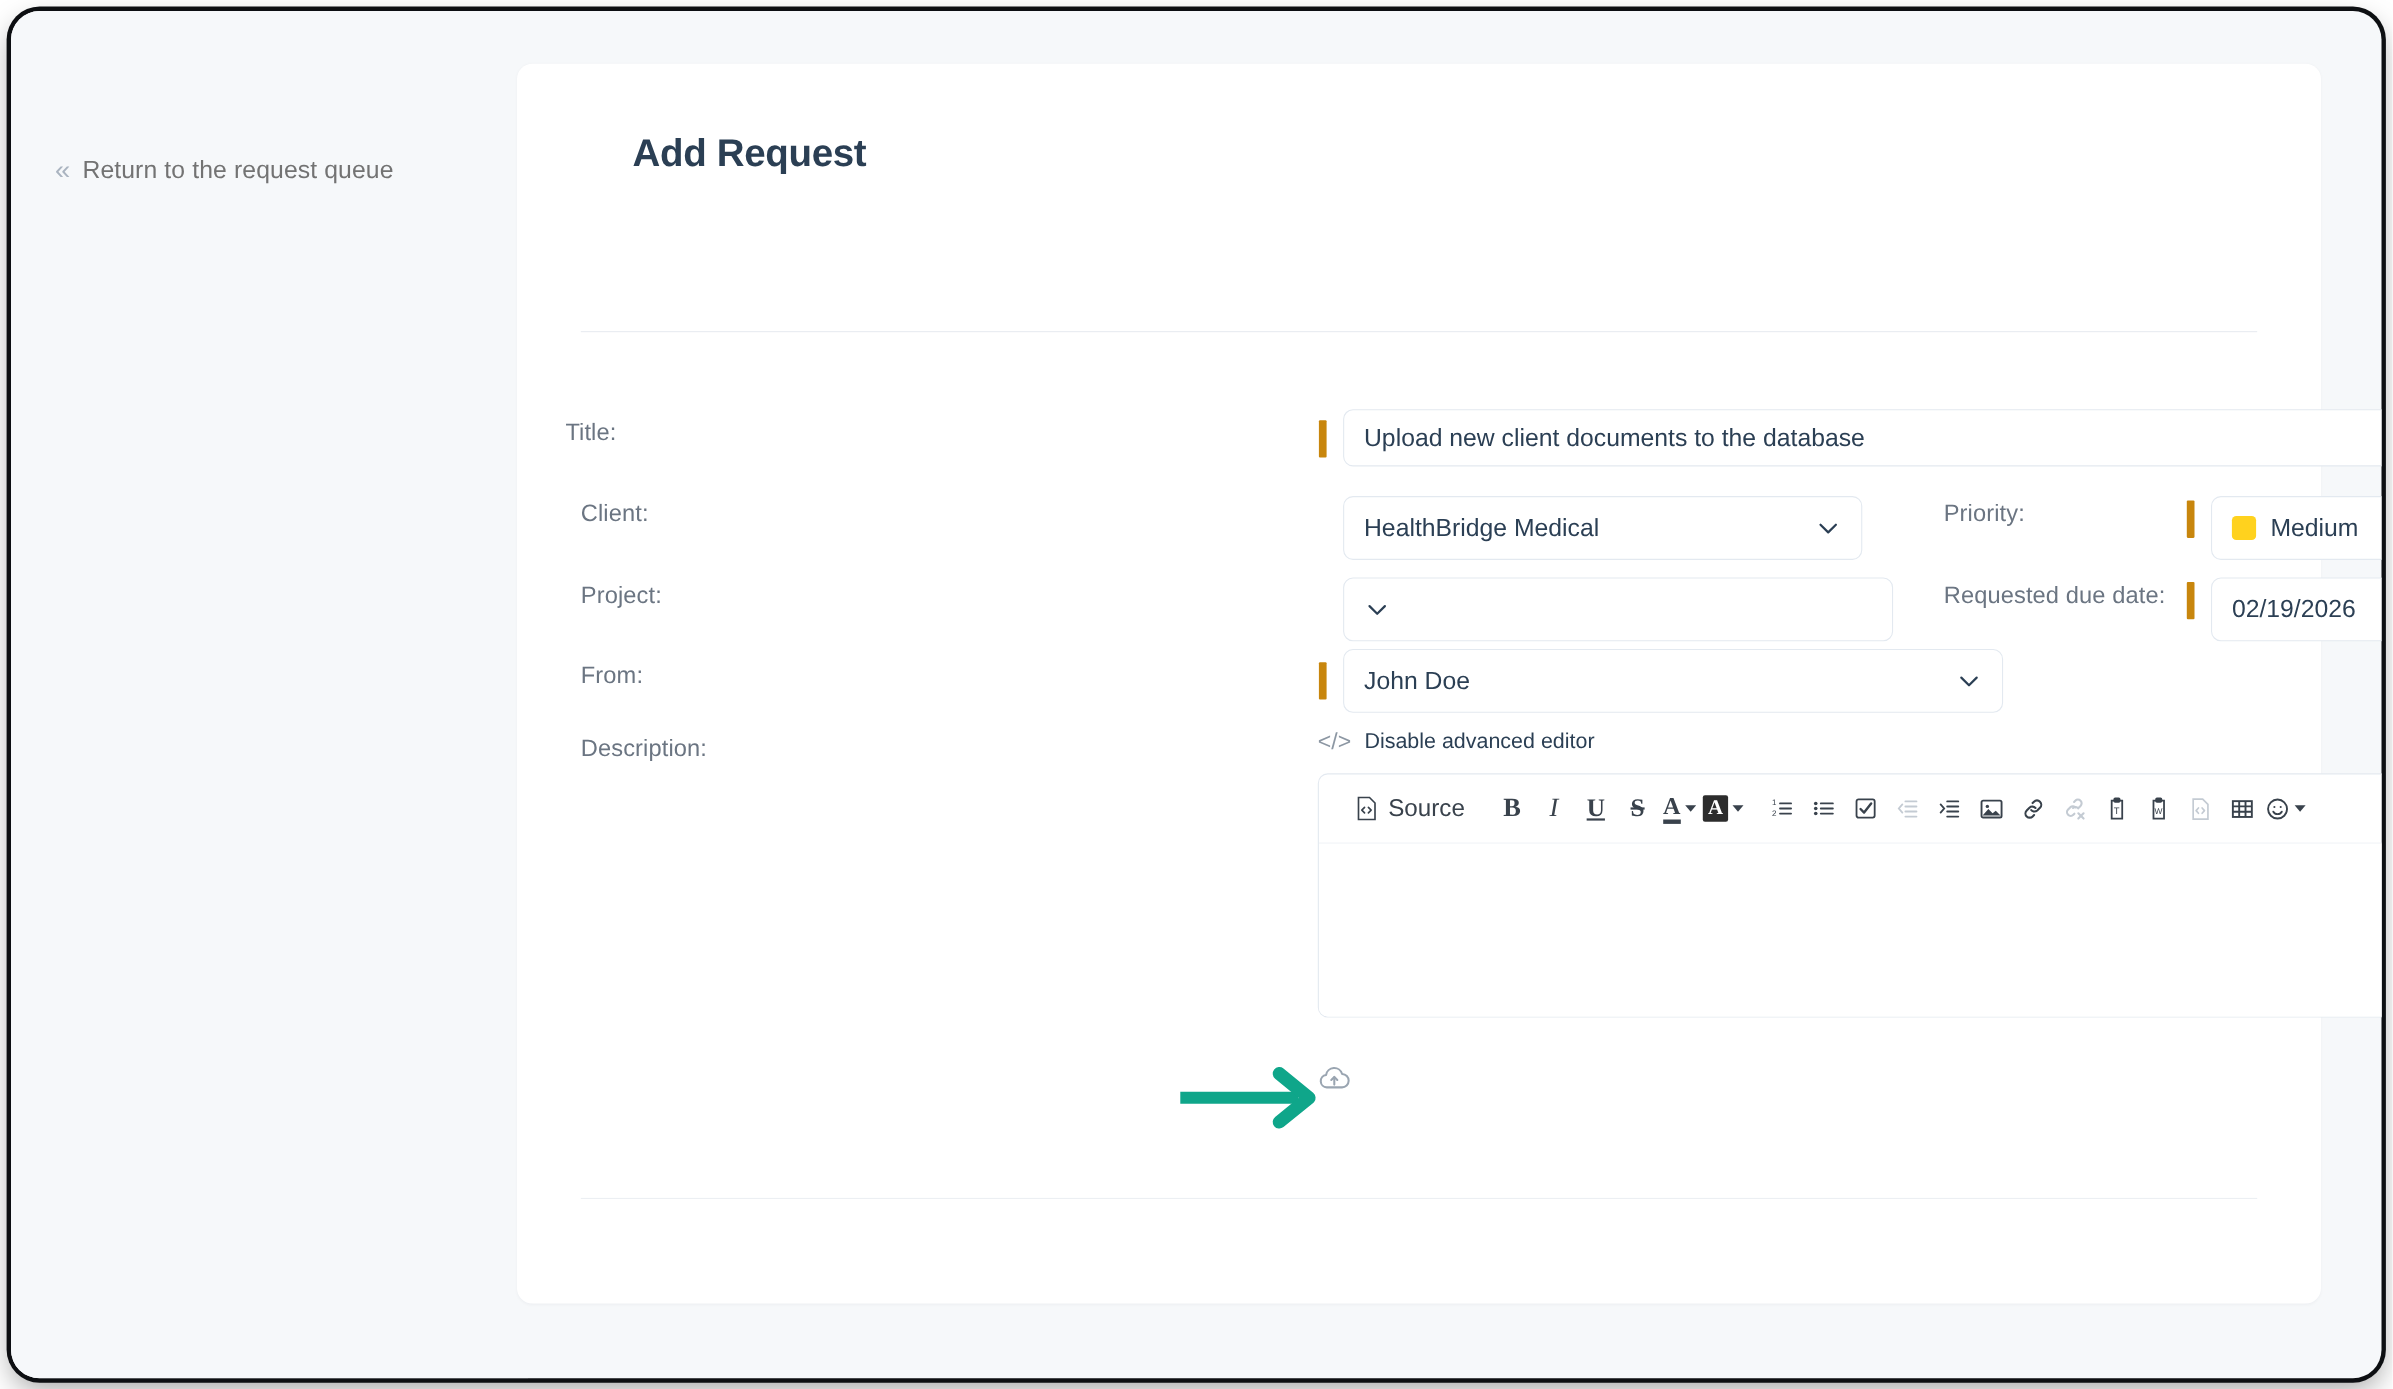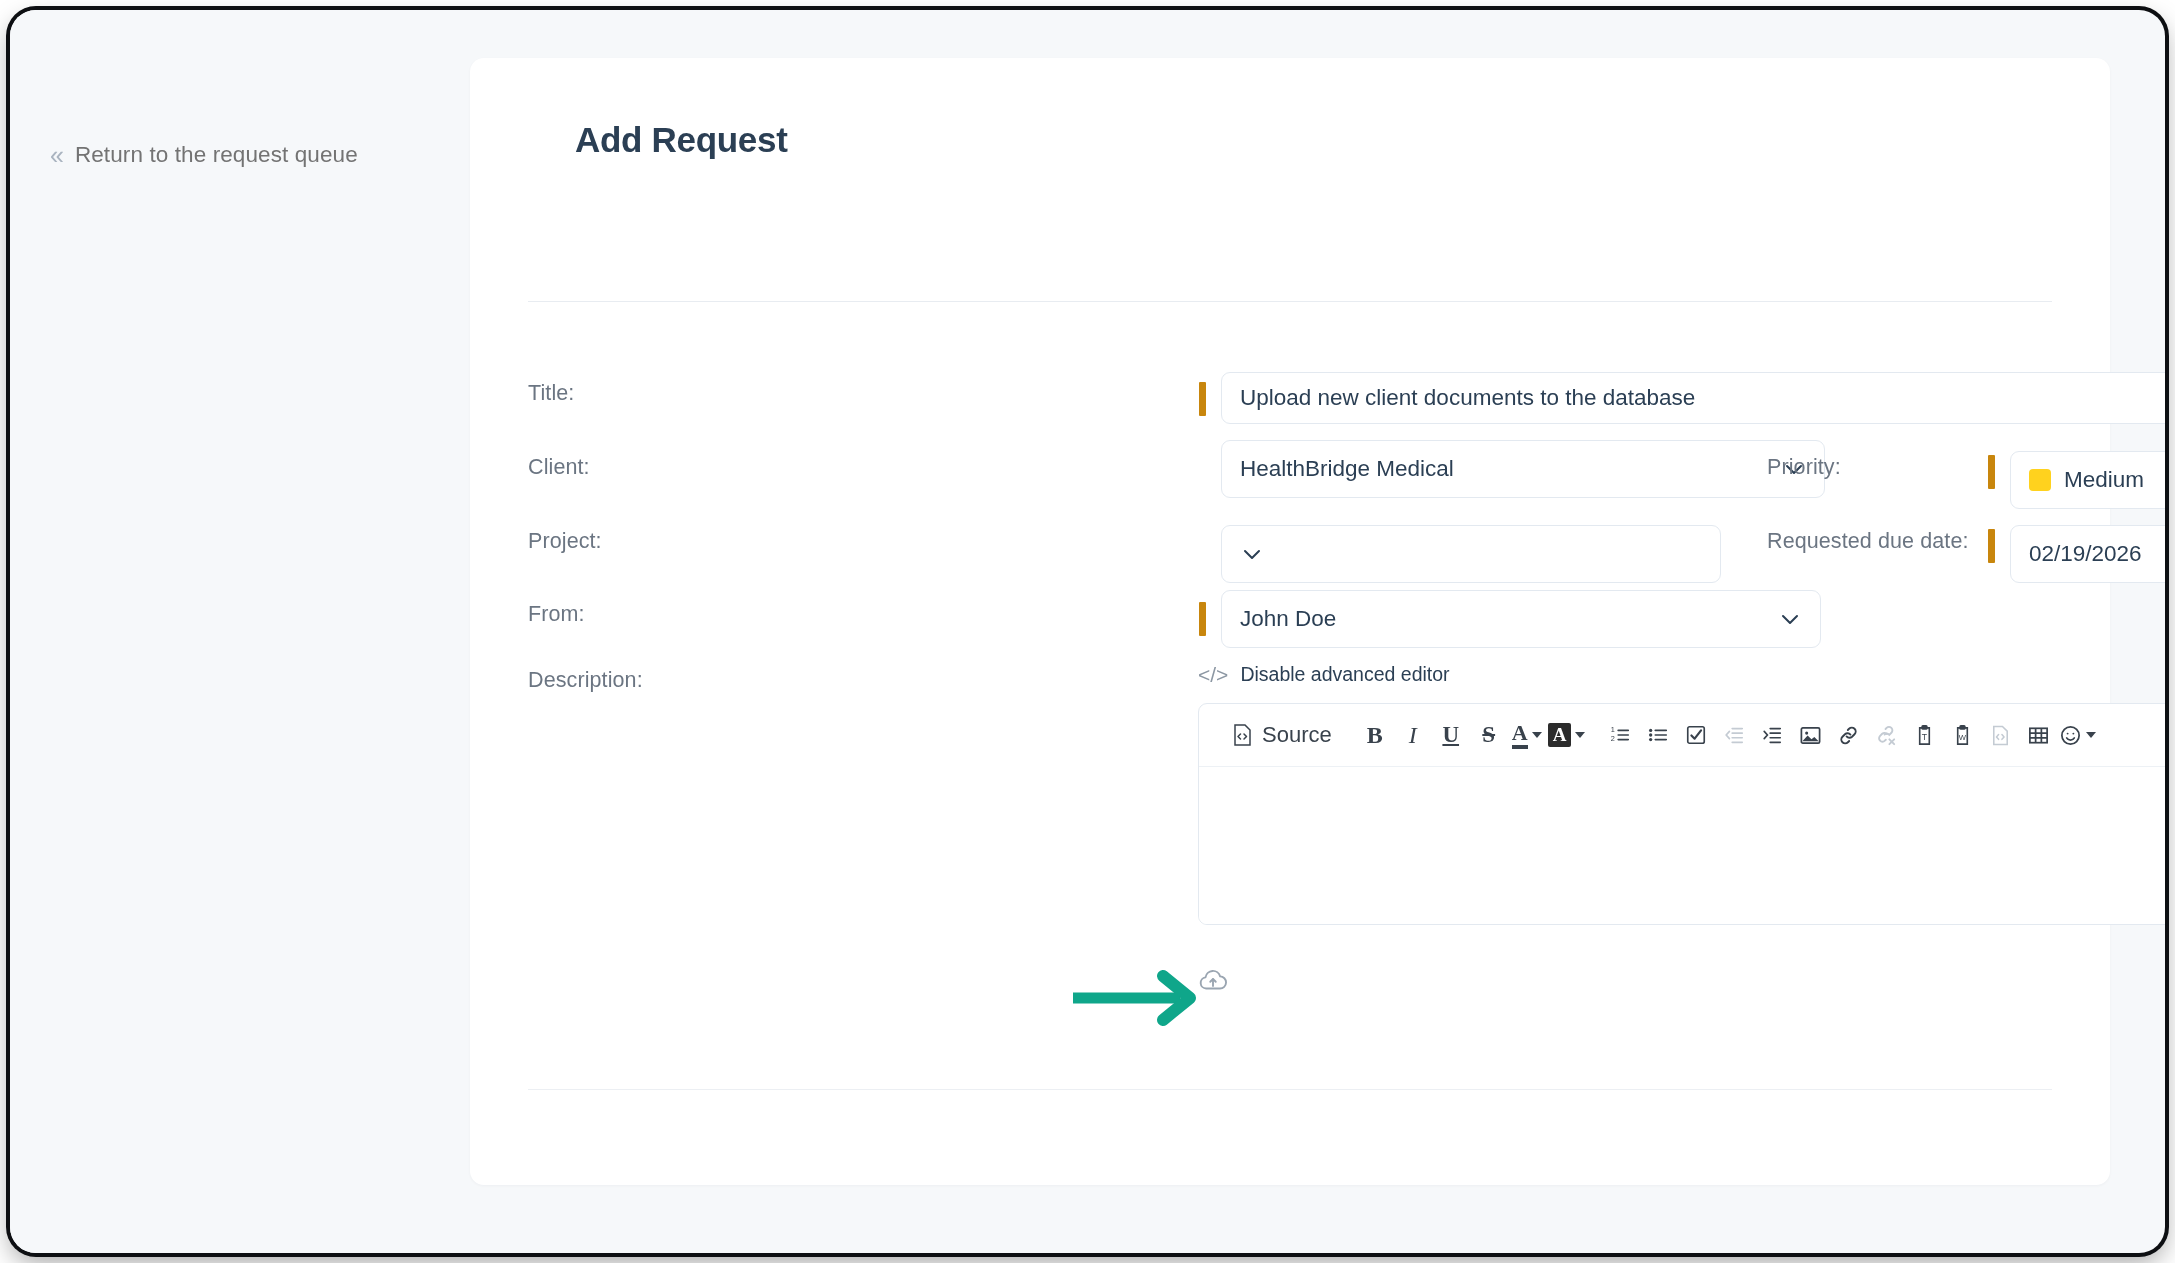--- a/index.html
+++ b/index.html
@@ -154,26 +154,26 @@
 
   .swatch {
     width: 22px;
     height: 22px;
     border-radius: 4px;
     margin-right: 13px;
     flex: none;
   }
 
   
-  #title-label      { left: 58px;  top: 323px; }
+  #title-label      { left: 44px;  top: 323px; }
   #title-marker     { left: 729px; top: 324px; }
   #title-input      { left: 751px; top: 314px; width: 1288px; height: 52px; }
 
   #client-label     { left: 58px;  top: 397px; }
-  #client-select    { left: 751px; top: 382px; width: 604px; height: 58px; }
+  #client-select    { left: 751px; top: 393px; width: 472px; height: 58px; }
 
   #project-label    { left: 58px;  top: 471px; }
   #project-select   { left: 751px; top: 467px; width: 500px; height: 58px; }
 
   #from-label       { left: 58px;  top: 544px; }
   #from-marker      { left: 729px; top: 544px; }
   #from-select      { left: 751px; top: 532px; width: 600px; height: 58px; }
 
   #priority-label   { left: 1297px; top: 397px; }
   #priority-marker  { left: 1518px; top: 397px; }

